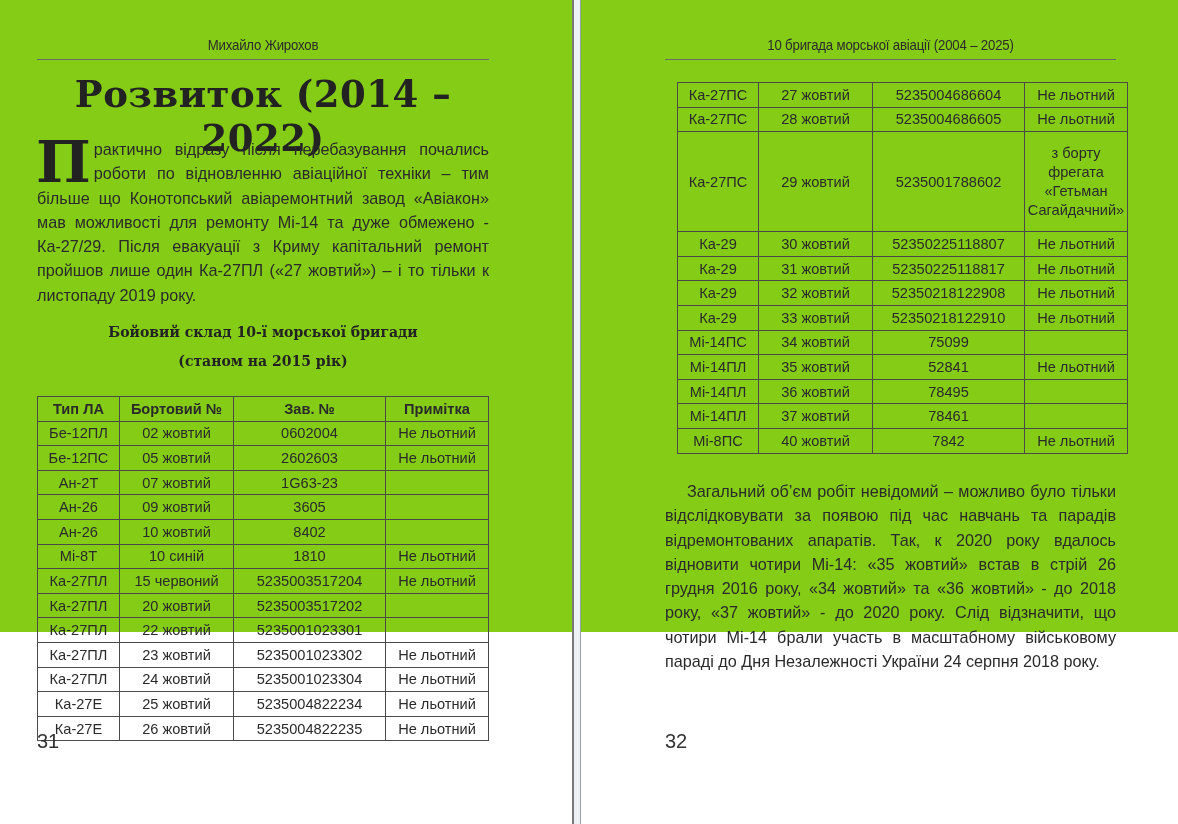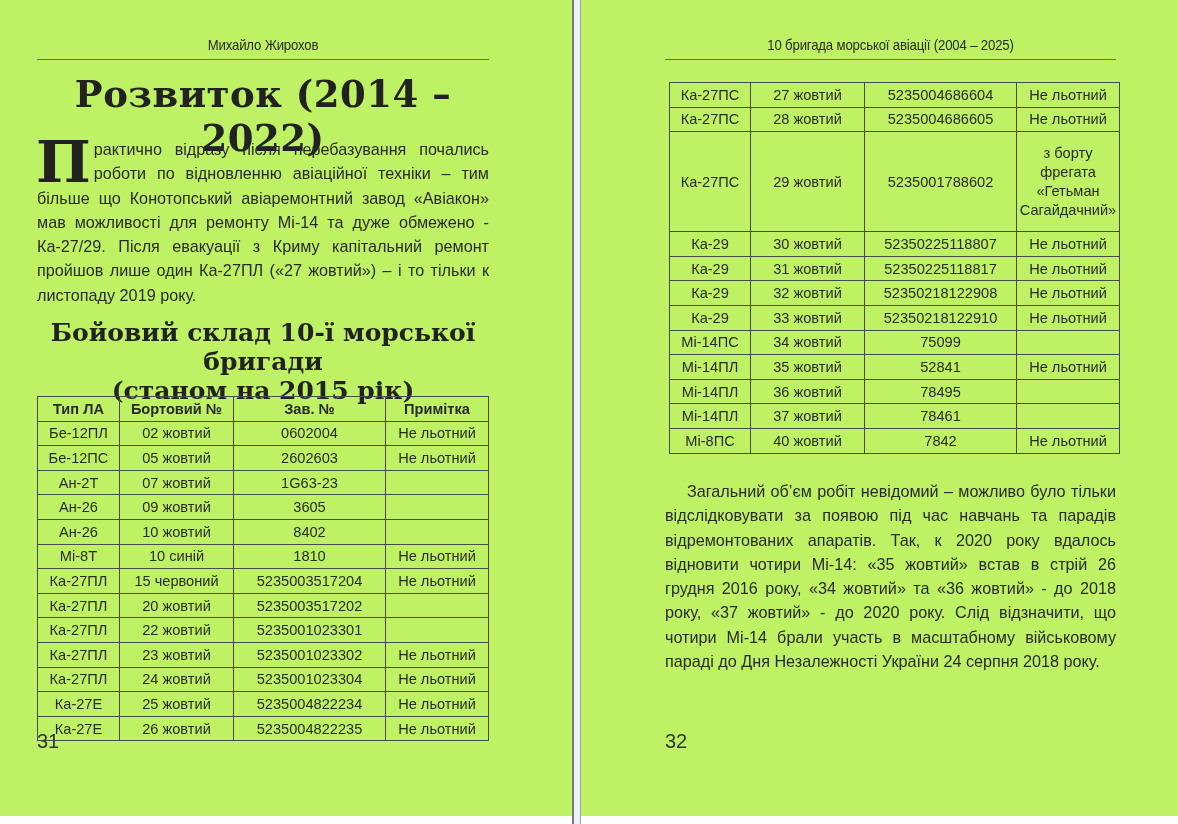--- a/index.html
+++ b/index.html
@@ -2,21 +2,21 @@
 <html><head>
 <meta charset="utf-8">
 <style>
   * { box-sizing: border-box; margin: 0; padding: 0; }
   html, body {
     width: 1178px; height: 824px; overflow: hidden;
     background: #ffffff;
     font-family: "DejaVu Sans", "Liberation Sans", sans-serif;
     color: #231f20;
   }
-  .spread { position: relative; width: 1178px; height: 816px; background: #bef264; }
+  .spread { position: relative; width: 1178px; height: 632px; background: #84cc16; }
 
   
   .gutter {
     position: absolute; left: 572px; top: 0; width: 9px; height: 824px;
     background: #eef2f7;
     border-left: 2px solid #7a7a7a;
     border-right: 1px solid #9aa0a8;
   }
 
   .page { position: absolute; top: 0; height: 824px; }
@@ -55,39 +55,39 @@
     float: left;
     font-family: "DejaVu Serif", "Liberation Serif", serif;
     font-weight: bold; font-size: 58px; line-height: 46px;
     margin: 2px 3px 0 -1px; color: #222;
   }
 
   .section-title {
     position: absolute; top: 318px; left: 0; right: 0;
     text-align: center;
     font-family: "DejaVu Serif", "Liberation Serif", serif;
-    font-weight: bold; font-size: 25px; line-height: 29px; color: #222;
+    font-weight: bold; font-size: 14px; line-height: 29px; color: #222;
   }
 
   table.fleet {
     position: absolute; border-collapse: collapse;
     font-family: "Liberation Sans", sans-serif;
     font-size: 14.6px; color: #2a2a2a;
     table-layout: fixed;
   }
   table.fleet td, table.fleet th {
     border: 1.5px solid #4a4a4a;
     text-align: center; vertical-align: middle;
     height: 24.6px; padding: 0 2px; line-height: 18px;
     white-space: nowrap;
   }
   table.fleet th { font-weight: bold; }
   table.fleet td.wrap { white-space: normal; line-height: 19px; padding: 3px 2px; text-align: center; }
   .left-table  { top: 396px; left: 0; width: 451px; }
-  .right-table { top: 82px;  left: 4px; width: 450px; }
+  .right-table { top: 82px;  left: 12px; width: 450px; }
 
   .para2 { position: absolute; top: 479px; left: 0; width: 451px; }
   .para2 p { text-indent: 22px; margin-bottom: 4px; }
 
   .page-number {
     position: absolute; top: 730px; left: 0; right: 0;
     text-align: left;
     font-family: "Liberation Sans", sans-serif;
     font-size: 20px; color: #333;
   }

